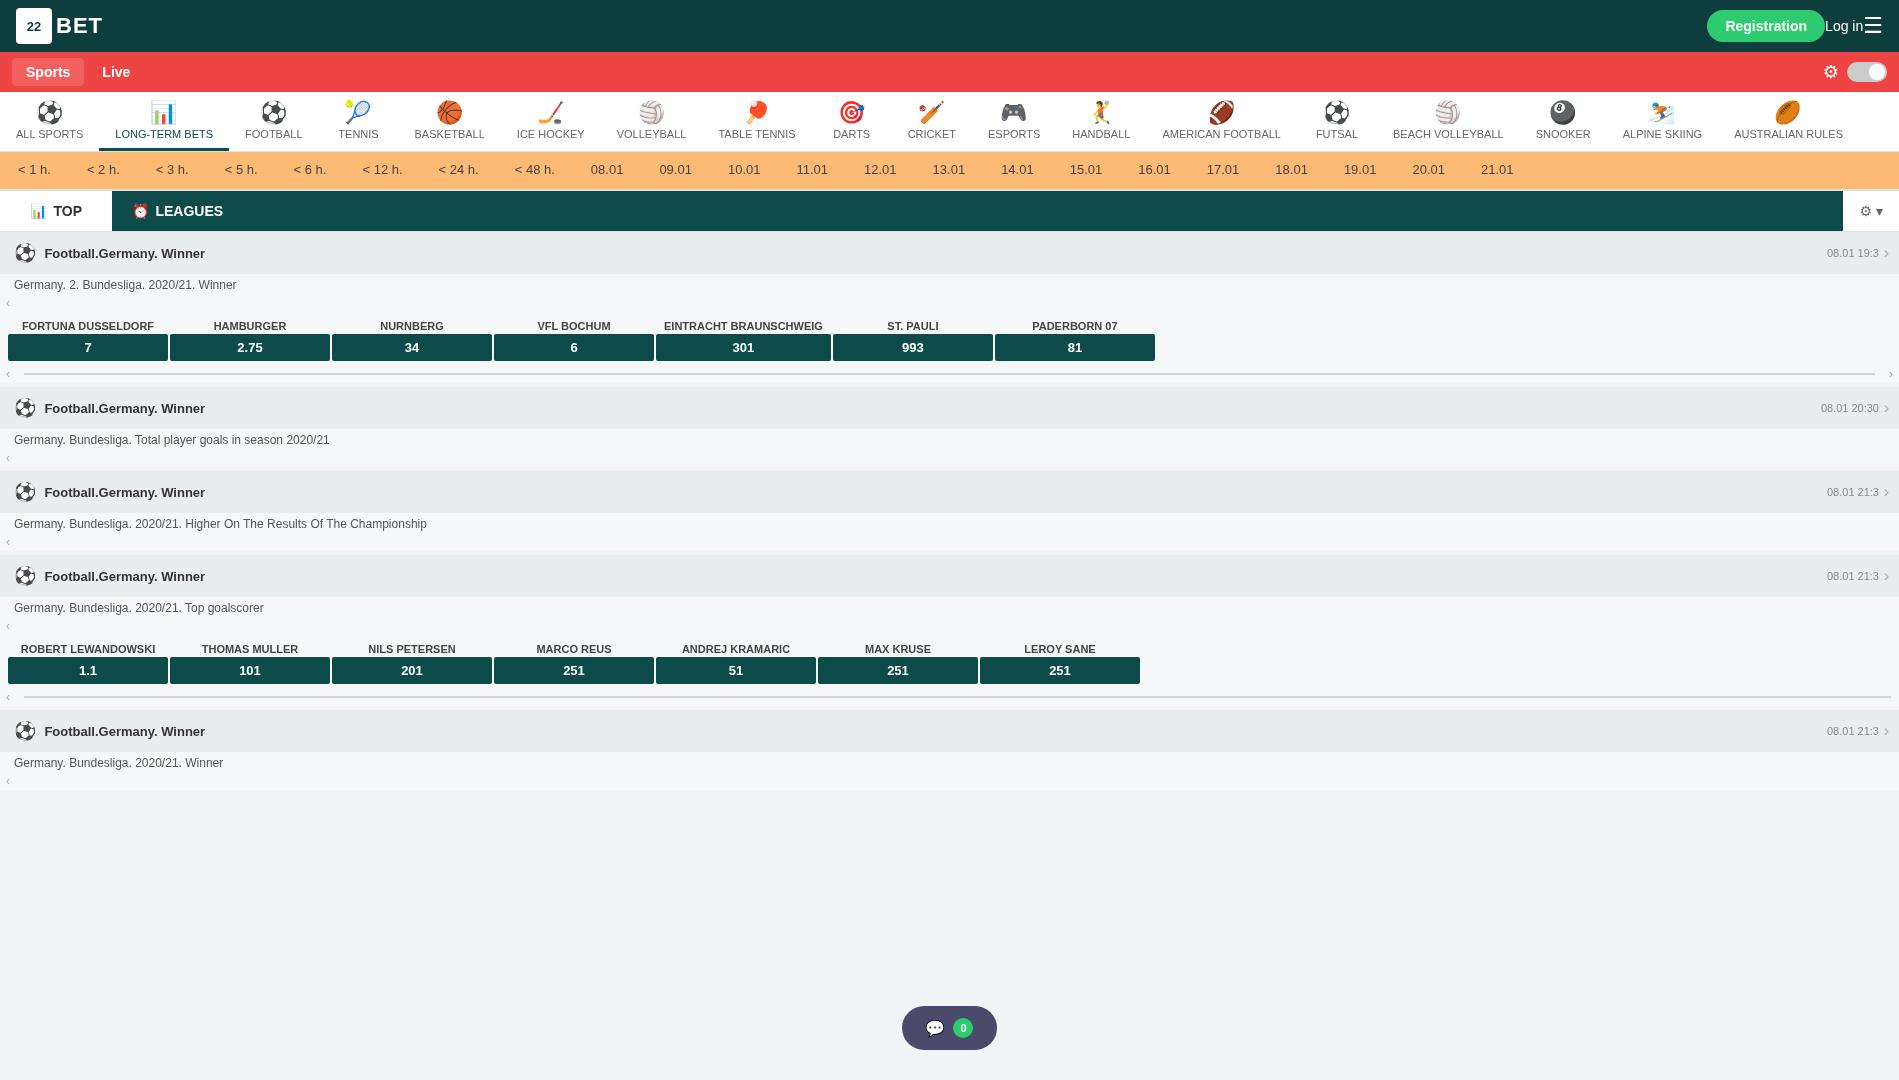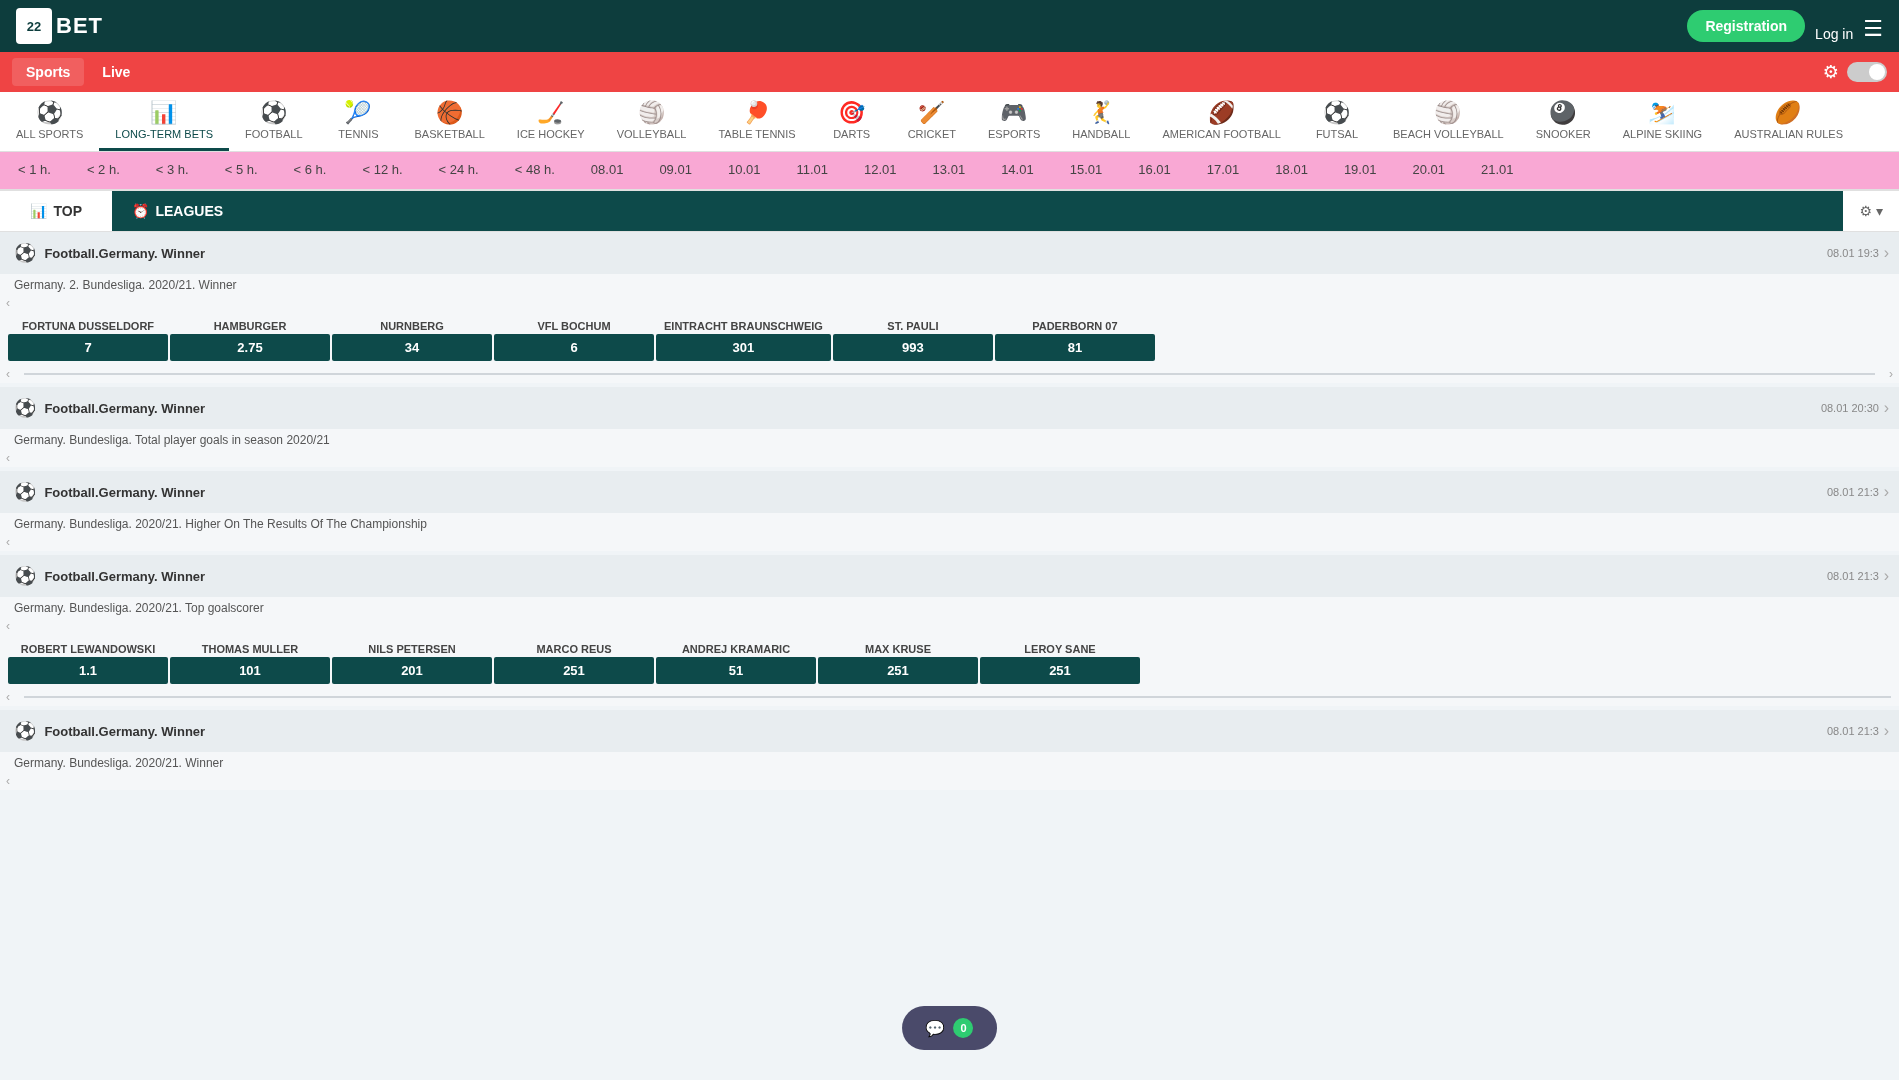--- a/index.html
+++ b/index.html
@@ -32,22 +32,21 @@
       border-radius: 4px;
       display: flex;
       align-items: center;
       justify-content: center;
       font-weight: 900;
       font-size: 13px;
       color: #0d3d3d;
     }
     .header-right {
       display: flex;
-      align-items: flex-end;
-      gap: 10px;
+      align-items: center;
     }
     .btn-registration {
       background: #2ecc71;
       color: white;
       border: none;
       padding: 8px 18px;
       border-radius: 20px;
       cursor: pointer;
       font-size: 14px;
       font-weight: bold;
@@ -140,21 +139,21 @@
       border-bottom: 3px solid #0d4a4a;
       color: #0d4a4a;
     }
     .sport-icon {
       font-size: 22px;
       margin-bottom: 2px;
     }
 
     
     .date-bar {
-      background: #f9a8d4;
+      background: #fdba74;
       display: flex;
       overflow-x: auto;
       border-bottom: 2px solid #e0e0e0;
       scrollbar-width: none;
     }
     .date-bar::-webkit-scrollbar { display: none; }
     .date-item {
       padding: 10px 18px;
       cursor: pointer;
       white-space: nowrap;

